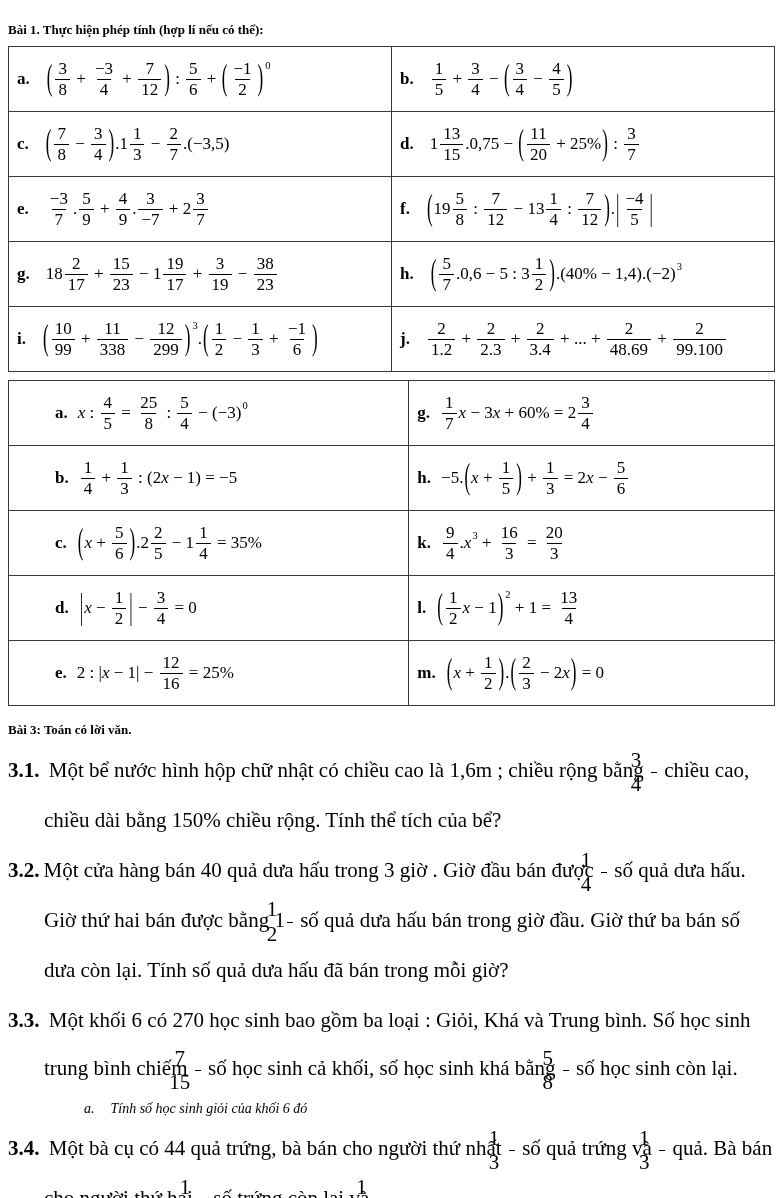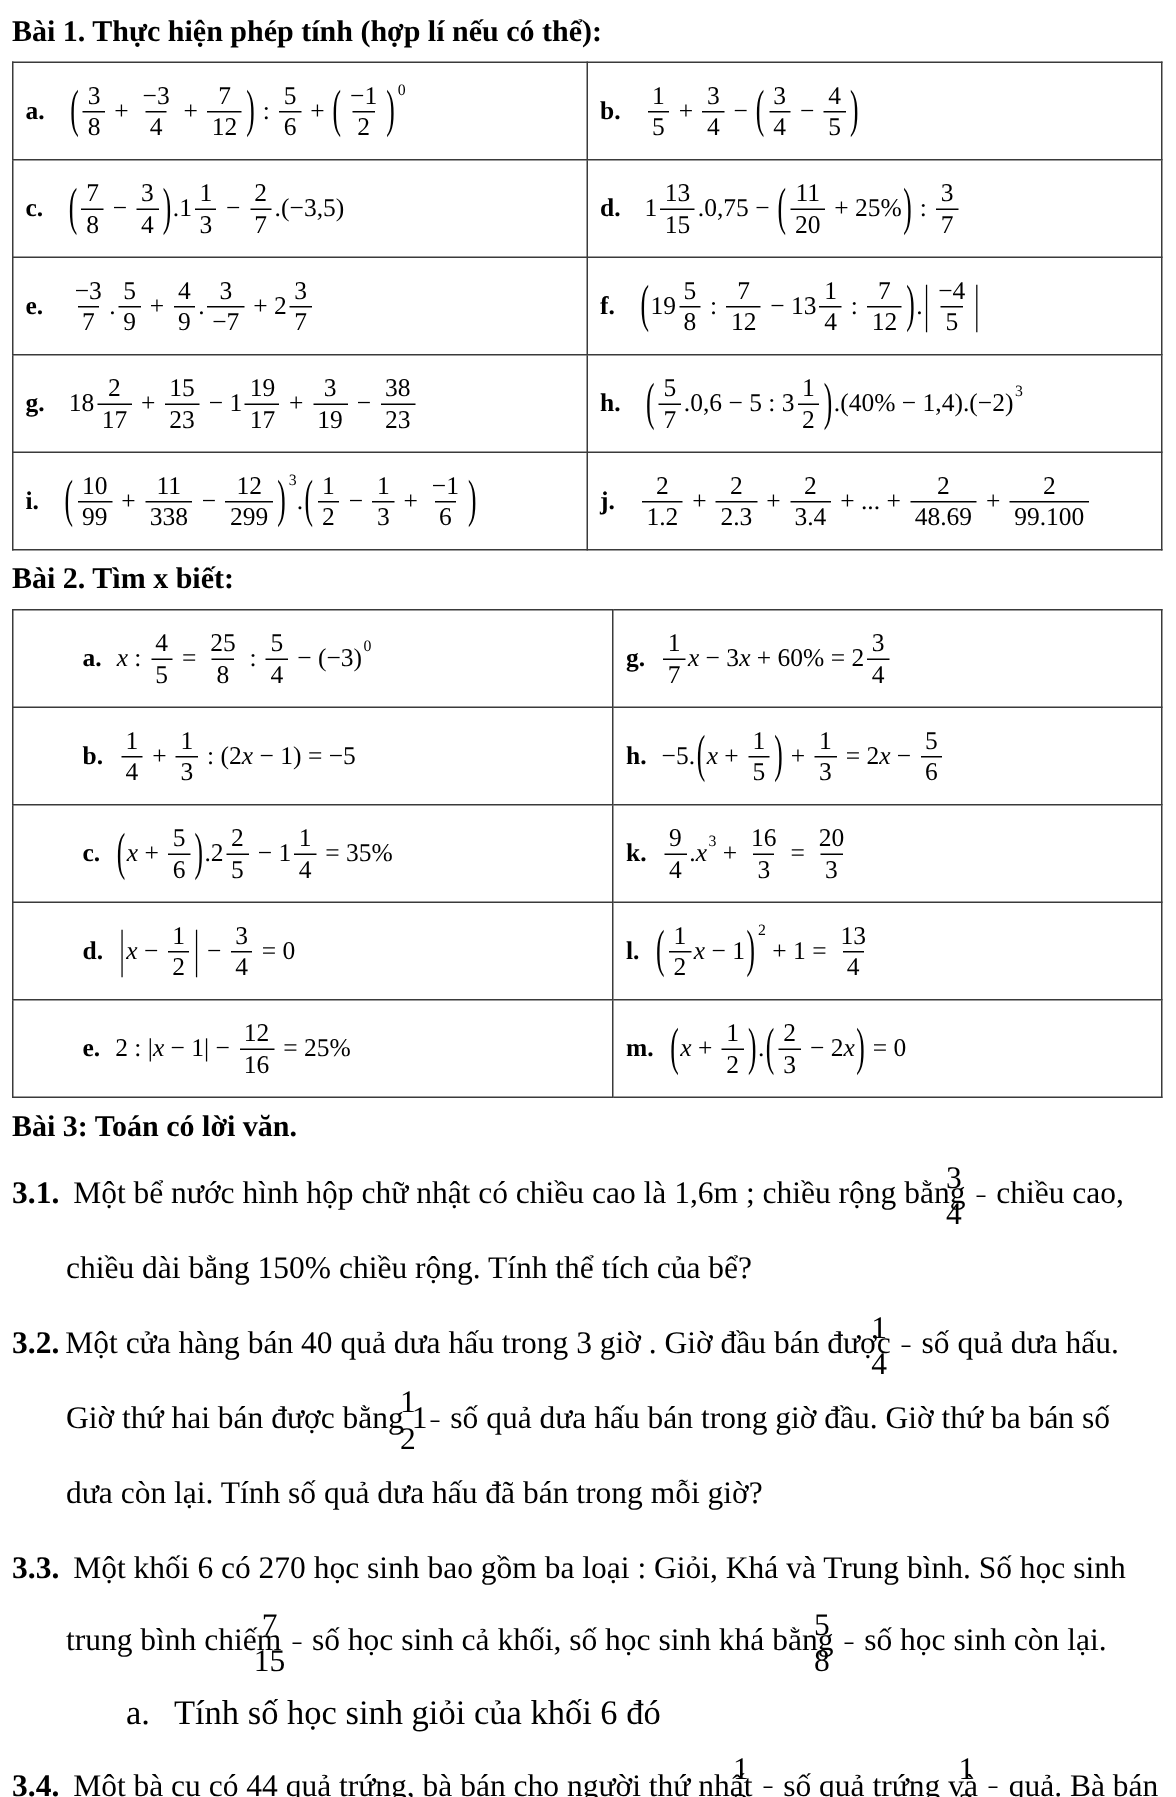--- a/index.html
+++ b/index.html
@@ -5,22 +5,22 @@
   html,body{margin:0;padding:0;background:#ffffff;}
   body{
     width:784px;
     color:#000;
     font-family:"Liberation Serif","DejaVu Serif",serif;
     font-size:17px;
   }
   .page{padding:6px 9px 12px 8px;}
   .section-title{
     font-weight:bold;
-    font-size:20px;
-    margin:4px 0 8px 0;
+    font-size:13px;
+    margin:16px 0 8px 0;
   }
   table.ex{
     width:100%;
     border-collapse:collapse;
     margin:0 0 8px 0;
     table-layout:fixed;
   }
   table.ex td{
     border:1px solid #3a3a3a;
     width:50%;
@@ -57,21 +57,21 @@
     line-height:2.3;margin:2px 0 2px 0;
     font-size:21px;
   }
   .problem .plabel{font-weight:bold;margin-right:4px;}
   .problem .mrow{display:inline;}
   .problem .mtext{white-space:normal;}
   .problem .frac{line-height:1.1;}
   .subitems{margin:0;}
   .subitem{
     padding-left:76px;text-indent:0;
-    line-height:1.85;font-size:23px;
+    line-height:1.85;font-size:14px;font-style:italic;
   }
   .subitem .slabel{margin-right:16px;}
 </style>
 </head>
 <body>
 
 <div class="page">
 
   <div class="section-title">Bài 1. Thực hiện phép tính (hợp lí nếu có thể):</div>
   <table class="ex t-bai1">
@@ -473,21 +473,20 @@
                     <span class="den">99.100</span>
                   </span>
                 </span>
               </span>
             </div>
           </td>
         </tr>
       </tbody>
   </table>
 
-  <div class="section-title">Bài 2. Tìm x biết:</div>
   <table class="ex t-bai2">
     <tbody id="bai2-body">
         <tr>
           <td>
             <div class="cellwrap">
               <span class="cell-label">a.</span>
               <span class="expr">
                 <span class="mrow">
                   <span class="mtext"><i>x</i> : </span>
                   <span class="frac">

